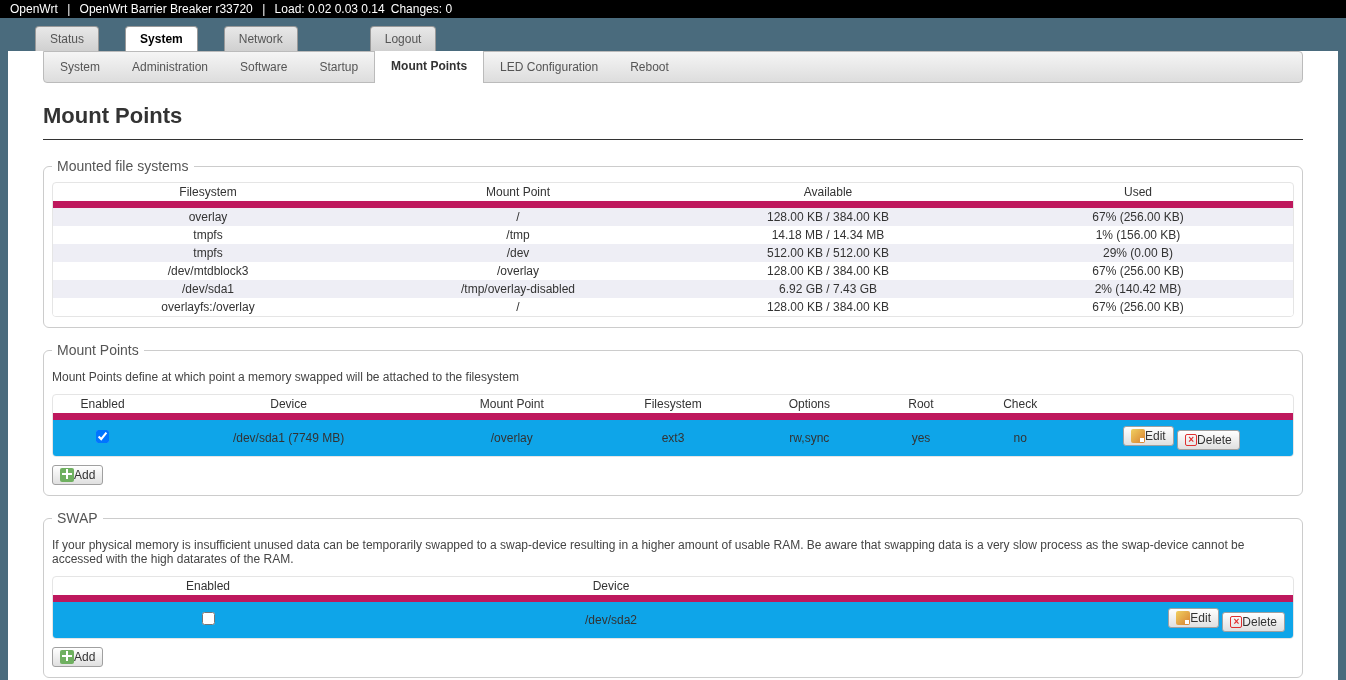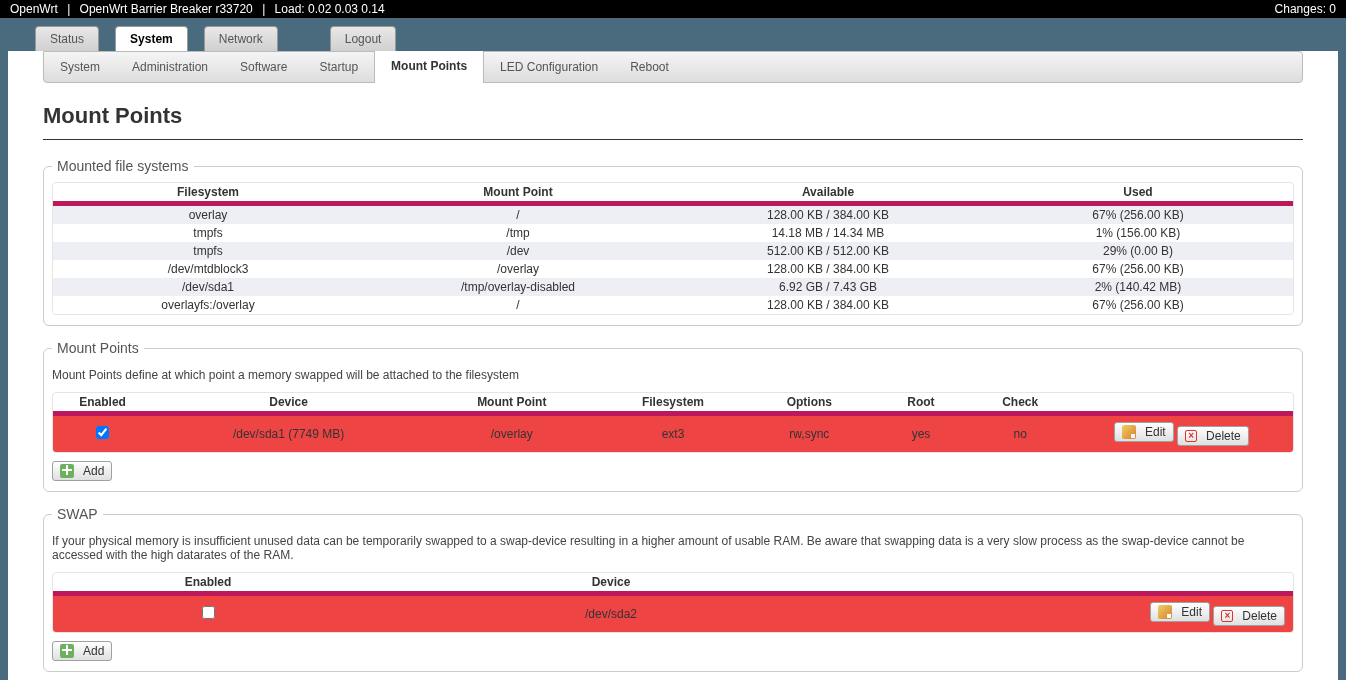--- a/index.html
+++ b/index.html
@@ -1,39 +1,39 @@
 <!DOCTYPE html>
 <html><head>
 <meta charset="utf-8">
 <style>
 * { box-sizing: border-box; margin: 0; padding: 0; }
 body { font-family: Verdana, Arial, sans-serif; font-size: 12px; background: #4a6b7d; color: #333; }
-.topbar { background: #000; color: #fff; padding: 2px 10px; display: flex; justify-content: space-between; font-size: 12px; font-family: Verdana, sans-serif; }
+.topbar { background: #000; color: #fff; padding: 2px 10px; display: flex; font-size: 12px; font-family: Verdana, sans-serif; }
 .topbar-left span { margin-right: 6px; }
 .container { background: #fff; margin: 0 8px; padding: 0 0 15px 0; }
-.tabs-main { display: flex; background: #4a6b7d; padding: 8px 0 0 35px; gap: 16px; }
+.tabs-main { display: flex; background: #4a6b7d; padding: 8px 0 0 35px; gap: 26px; }
 .tab { background: linear-gradient(#e8e8e8, #d0d0d0); border: 1px solid #999; border-bottom: none; padding: 5px 14px; border-radius: 4px 4px 0 0; font-size: 12px; color: #555; cursor: pointer; }
 .tab.active { background: #fff; color: #000; font-weight: bold; }
 .subtabs { display: flex; background: linear-gradient(#f5f5f5, #ddd); border: 1px solid #bbb; margin: 0 35px; padding: 0; border-radius: 0 4px 4px 4px; }
 .subtab { padding: 8px 16px; color: #555; font-size: 12px; cursor: pointer; }
 .subtab.active { background: #fff; border-left: 1px solid #bbb; border-right: 1px solid #bbb; margin-top:-1px; margin-bottom:-1px; padding-top:8px; padding-bottom:8px; color:#333; font-weight:bold;}
 .content { padding: 20px 35px 10px; }
 h2 { font-family: "Trebuchet MS", sans-serif; font-size: 22px; margin-bottom: 10px; }
 hr.title-sep { border: none; border-top: 1px solid #333; margin-bottom: 18px; }
 fieldset { border: 1px solid #ccc; border-radius: 6px; margin-bottom: 14px; padding: 8px 8px 10px; }
 legend { font-family: "Trebuchet MS", sans-serif; font-weight: normal; font-size: 14px; color: #555; padding: 0 5px; }
 .fs-desc { margin: 4px 0 10px 0; color: #444; }
 table { width: 100%; border-collapse: collapse; }
 th, td { padding: 2px 6px; text-align: center; font-size: 12px; }
-th { border-bottom: 5px solid #be185d; font-weight: bold; }
+th { border-bottom: 7px solid #be185d; font-weight: normal; }
 .mounted tbody tr:nth-child(odd) td { background: #eeeef5; }
 .mounted tbody tr:nth-child(even) td { background: #fff; }
 .inner-table { border: 1px solid #e5e5e5; border-radius: 4px; overflow: hidden; }
-.cfg tr.row td { background: #ef4444; padding: 6px; }
-.btn { display: inline-flex; align-items: center; gap: 9px; background: linear-gradient(#fff, #e0e0e0); border: 1px solid #a0a0a0; border-radius: 3px; padding: 2px 7px; font-size: 12px; cursor: pointer; color:#333;}
+.cfg tr.row td { background: #0ea5e9; padding: 6px; }
+.btn { display: inline-flex; align-items: center; gap: 0; background: linear-gradient(#fff, #e0e0e0); border: 1px solid #a0a0a0; border-radius: 3px; padding: 2px 7px; font-size: 12px; cursor: pointer; color:#333;}
 .btn-icon { width: 14px; height: 14px; display: inline-block; }
 .icon-edit { background: linear-gradient(135deg,#f0d060,#d88030); border-radius:2px; position:relative;}
 .icon-edit::after{content:'';position:absolute;right:1px;bottom:1px;width:4px;height:4px;background:#fff;}
 .icon-delete { color: #e03030; font-weight: bold; border:1px solid #e03030; border-radius:2px; width:12px; height:12px; line-height:10px; font-size:10px; text-align:center;}
 .icon-add { background: #6fb060; border-radius:2px; position:relative;}
 .icon-add::before{content:'';position:absolute;left:2px;top:5px;width:10px;height:2px;background:#fff;}
 .icon-add::after{content:'';position:absolute;left:6px;top:1px;width:2px;height:10px;background:#fff;}
 .actions-cell { white-space: nowrap; }
 </style>
 </head>

